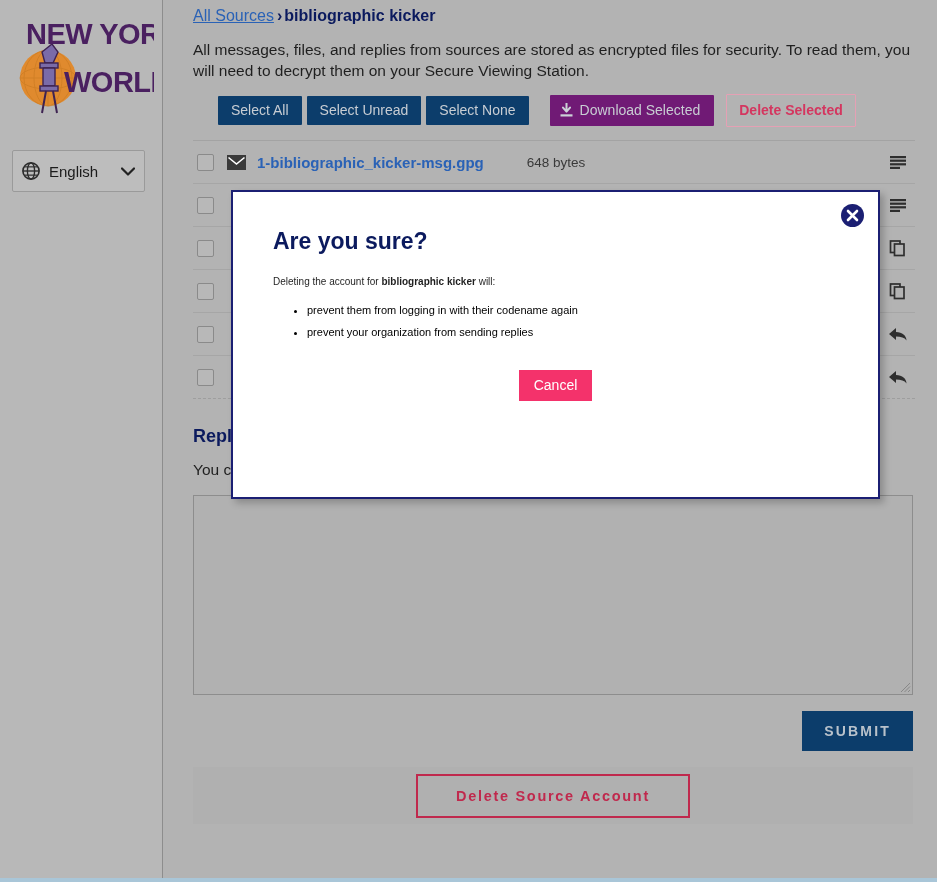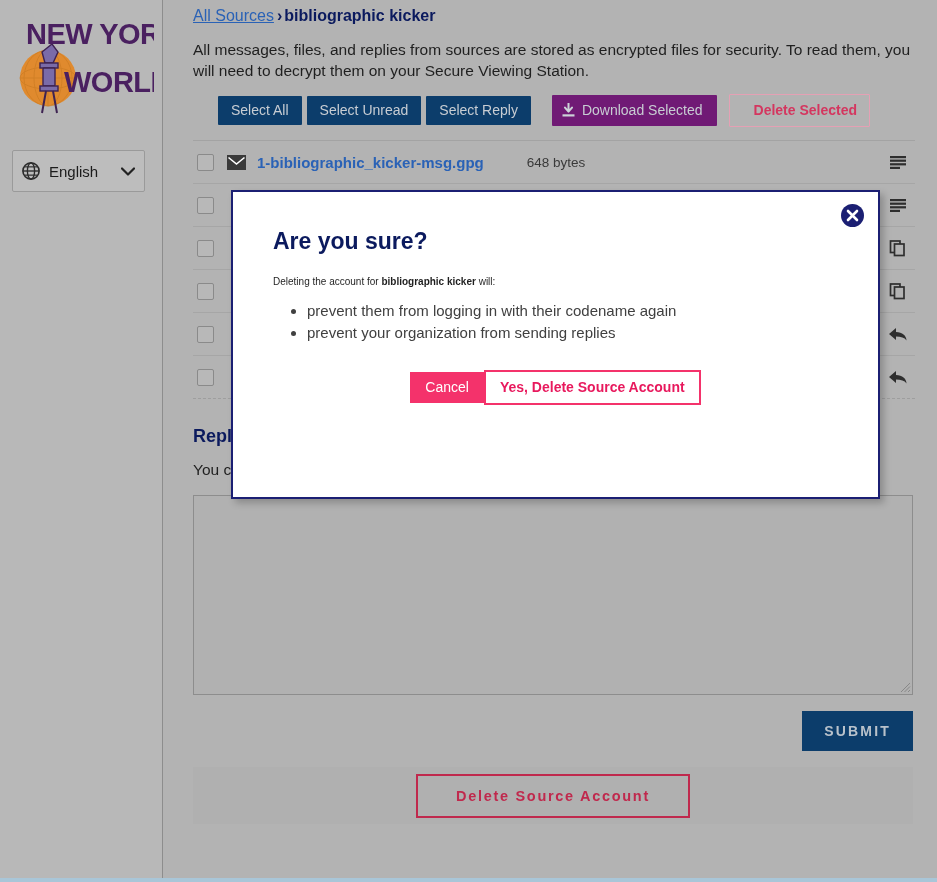--- a/index.html
+++ b/index.html
@@ -77,21 +77,21 @@
     padding: 7px 14px 8px 10px;
     border-radius: 1px;
     display: flex; align-items: center; gap: 7px;
     margin-left: 16px;
   }
   .dl-icon { width: 13px; height: 14px; flex: 0 0 13px; }
   .btn-delete-sel {
     background: transparent; color: #d4365f;
     font-weight: bold;
     border: 1px solid #e5a0b4;
-    padding: 7px 12px 8px 24px;
+    padding: 7px 12px 8px 12px;
     margin-left: 7px;
     border-radius: 1px;
   }
 
   
   .doc-list { margin-top: 13px; border-top: 1px solid #a3a3a3; }
   .doc-row {
     display: flex; align-items: center;
     height: 43px;
     border-bottom: 1px solid #a6a6a6;
@@ -172,21 +172,21 @@
     font-size: 23px; font-weight: bold; color: #0b1a5e;
   }
   .modal-line {
     margin: 21px 0 0 40px;
     font-size: 10px; color: #1f1f1f;
   }
   .modal-line b { font-weight: bold; }
   .modal-ul {
     margin: 14px 0 0 0;
     padding-left: 74px;
-    font-size: 15px; color: #404040;
+    font-size: 11px; color: #000000;
   }
   .modal-ul li { margin-bottom: 3px; line-height: 19px; }
   .modal-note { margin: 18px 0 0 40px; font-size: 15px; color: #1f1f1f; }
   .modal-actions {
     display: flex; justify-content: center; align-items: center;
     margin-top: 28px;
   }
   .btn-cancel {
     background: #f4326b; color: #ffffff;
     font-size: 14px; border: none;
@@ -252,21 +252,21 @@
 
     <div class="breadcrumb">
       <span class="bc-link">All Sources</span><span class="bc-sep">›</span><span class="bc-current">bibliographic kicker</span>
     </div>
 
     <div class="intro">All messages, files, and replies from sources are stored as encrypted files for security. To read them, you will need to decrypt them on your Secure Viewing Station.</div>
 
     <div class="toolbar">
       <button class="btn btn-select">Select All</button>
       <button class="btn btn-select">Select Unread</button>
-      <button class="btn btn-select">Select Reply</button>
+      <button class="btn btn-select">Select None</button>
 
       <button class="btn btn-download">
         <svg class="dl-icon" viewBox="0 0 13 14">
           <path d="M6.5 0 L6.5 7.4 M3 4.6 L6.5 8.6 L10 4.6" fill="none" stroke="#ccd2d8" stroke-width="2" stroke-linecap="round" stroke-linejoin="round"></path>
           <rect x="0.5" y="11.3" width="12" height="2.2" fill="#ccd2d8"></rect>
         </svg>
         <span>Download Selected</span>
       </button>
 
       <button class="btn btn-delete-sel">Delete Selected</button>
@@ -385,18 +385,17 @@
     </div>
 
     <ul class="modal-ul">
       <li>prevent them from logging in with their codename again</li>
       <li>prevent your organization from sending replies</li>
     </ul>
 
 
     <div class="modal-actions">
       <button class="btn-cancel">Cancel</button>
-      <button class="btn-confirm">Yes, Delete Source Account</button>
     </div>
   </div>
 
   <div class="bottom-strip"></div>
 </div>
 
 </body></html>

